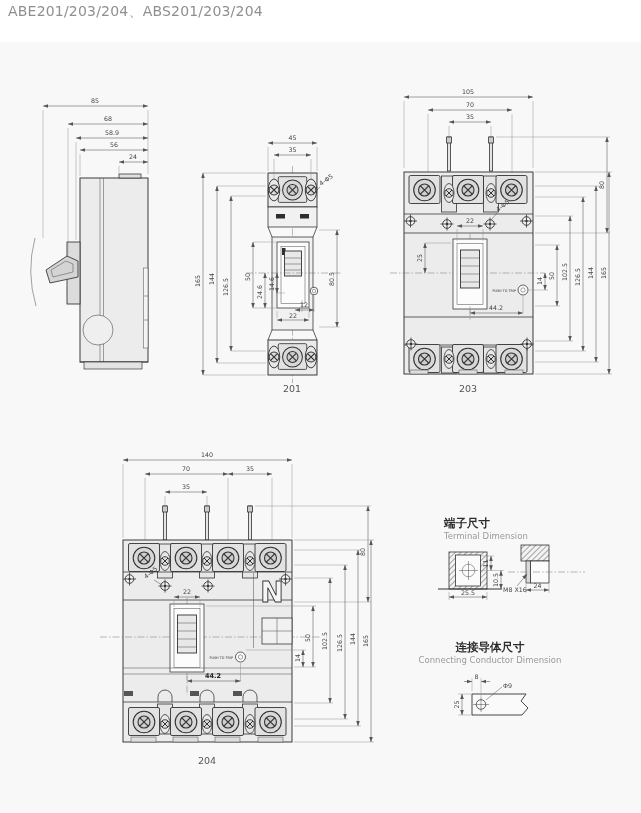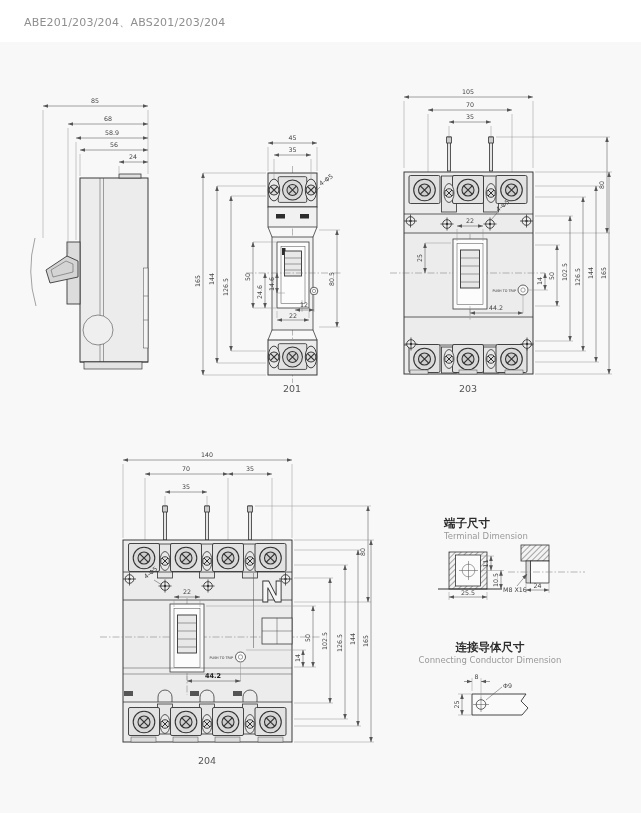--- a/index.html
+++ b/index.html
@@ -1,17 +1,17 @@
 <!DOCTYPE html>
 <html><head>
 <meta charset="utf-8">
 <style>
   html,body{margin:0;padding:0;background:#ffffff;}
   body{width:641px;height:813px;position:relative;font-family:"DejaVu Sans","Liberation Sans",sans-serif;}
-  .page-title{position:absolute;top:3px;left:24px;font-size:11px;color:#8f8f8f;letter-spacing:.2px;margin-top:12px;}
+  .page-title{position:absolute;top:3px;left:8px;font-size:14px;color:#8f8f8f;letter-spacing:.2px;}
   .panel{position:absolute;top:42px;left:0;width:641px;height:771px;background:#f8f8f8;}
   svg{position:absolute;top:42px;left:0;font-family:"DejaVu Sans","Liberation Sans",sans-serif;}
   .ol{fill:#ececec;stroke:#3a3a3a;stroke-width:1;}
   .fc{fill:#f1f1f1;stroke:#3a3a3a;stroke-width:.8;}
   .wh{fill:#fcfcfc;stroke:#3a3a3a;stroke-width:.8;}
   .ln{stroke:#3a3a3a;stroke-width:.8;fill:none;}
   .thin{stroke:#4a4a4a;stroke-width:.5;fill:none;}
   .dk{fill:#2d2d2d;}
   .dim{stroke:#555;stroke-width:.55;fill:none;marker-start:url(#ar);marker-end:url(#ar);}
   .me{stroke:#555;stroke-width:.55;fill:none;marker-end:url(#ar);}

